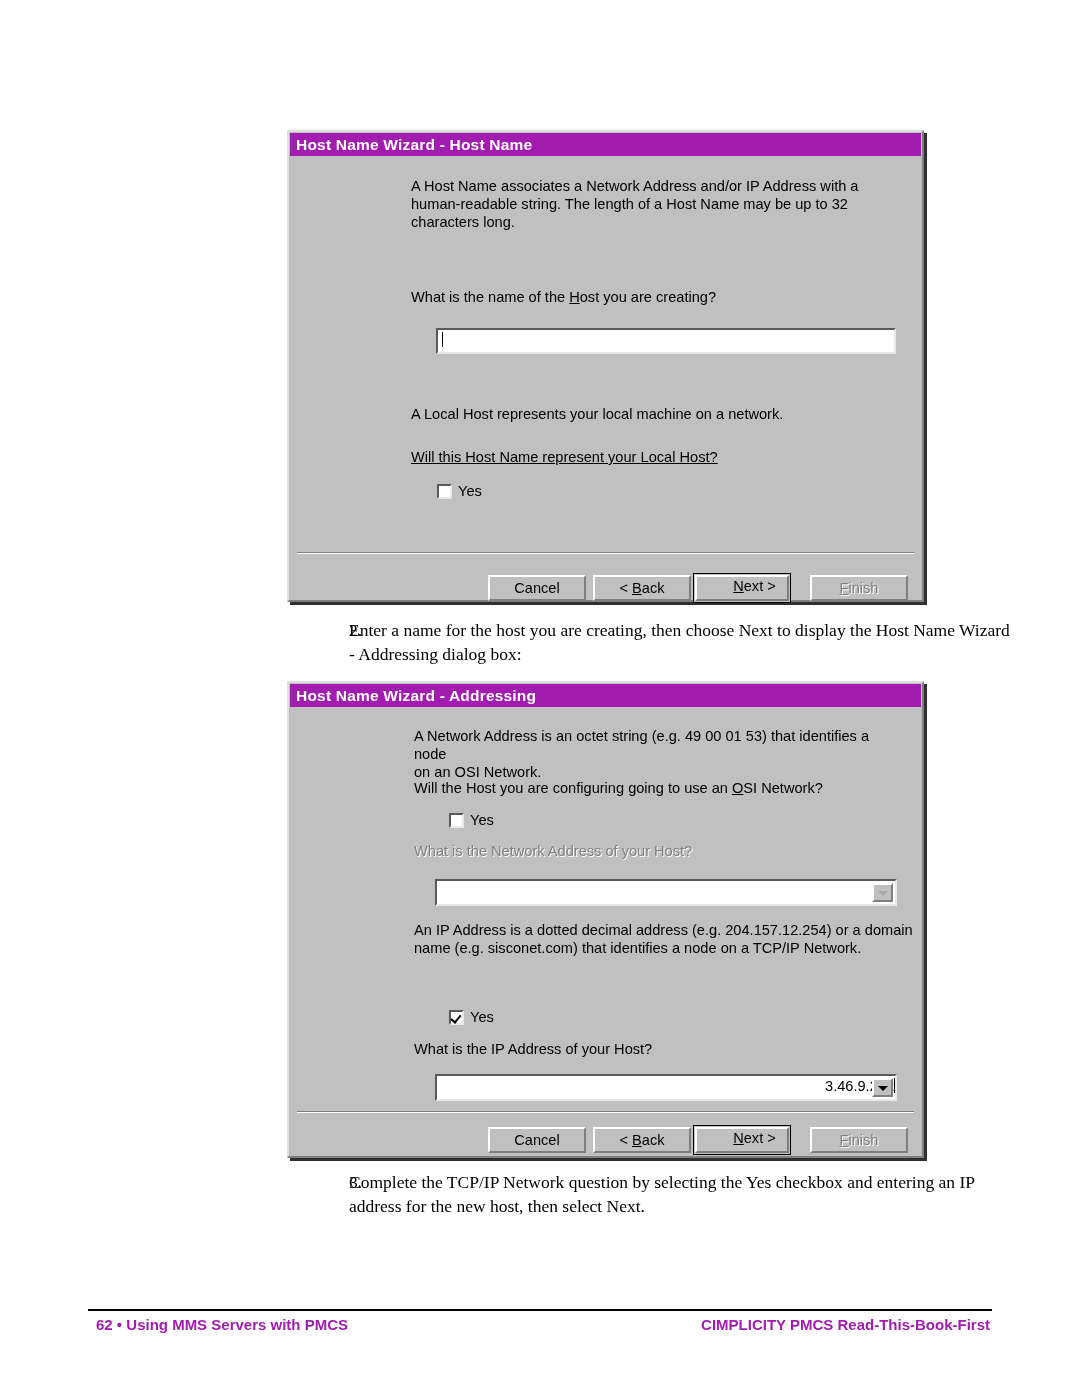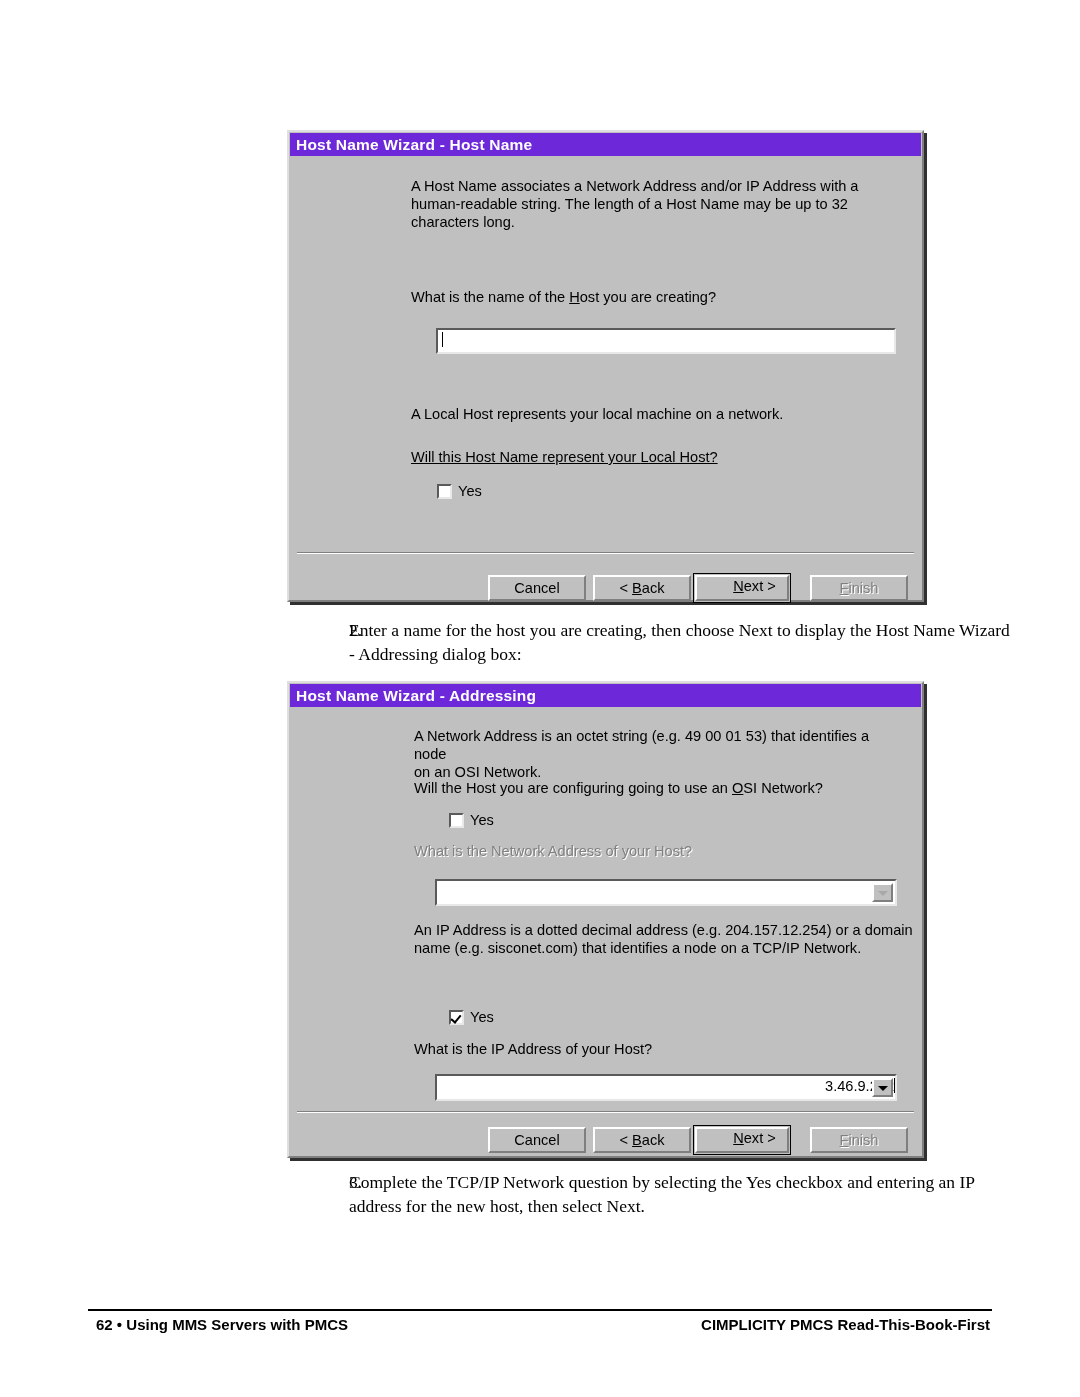--- a/index.html
+++ b/index.html
@@ -27,21 +27,21 @@
     box-shadow: 3px 3px 0 #303030;
     box-sizing: border-box;
     font-family: "Liberation Sans", sans-serif;
   }
   .titlebar {
     position: absolute;
     left: 1px;
     right: 1px;
     top: 1px;
     height: 23px;
-    background: #6d28d9;
+    background: #a21caf;
     color: #ffffff;
     font-weight: bold;
     font-size: 15.5px;
     letter-spacing: 0.2px;
     line-height: 23px;
     padding-left: 6px;
     box-sizing: border-box;
     white-space: nowrap;
     overflow: hidden;
   }
@@ -224,21 +224,21 @@
     top: 1309px;
     height: 0;
     border-top: 2px solid #000000;
   }
   .footer-left, .footer-right {
     position: absolute;
     top: 1316px;
     font-family: "Liberation Sans", sans-serif;
     font-size: 15px;
     font-weight: bold;
-    color: #000000;
+    color: #a21caf;
     white-space: nowrap;
   }
   .footer-left { left: 96px; }
   .footer-right { right: 90px; }
 </style>
 </head>
 <body>
 
 <div class="dialog" style="left:287px; top:130px; width:637px; height:472px;">
 

